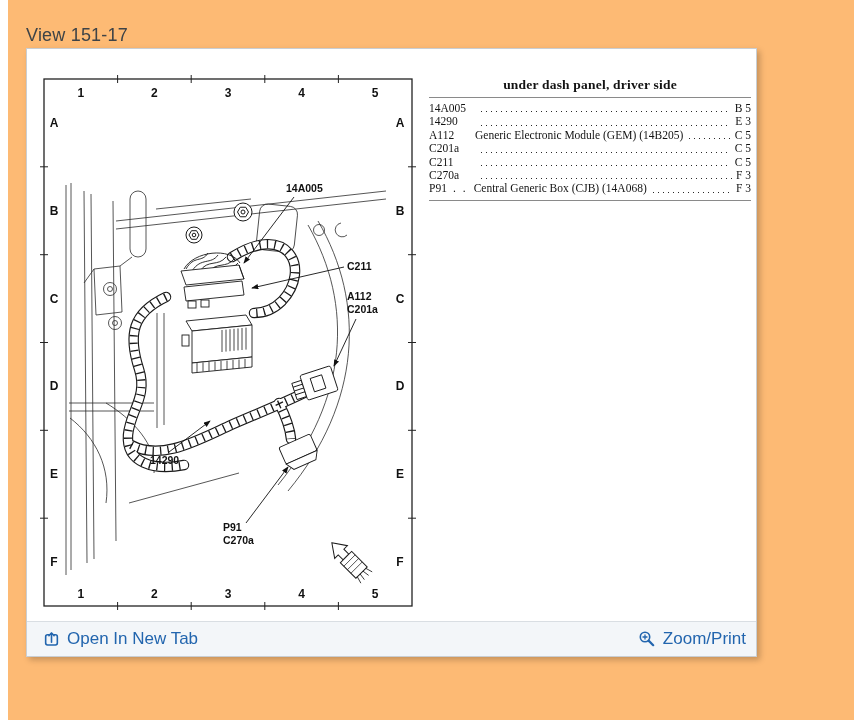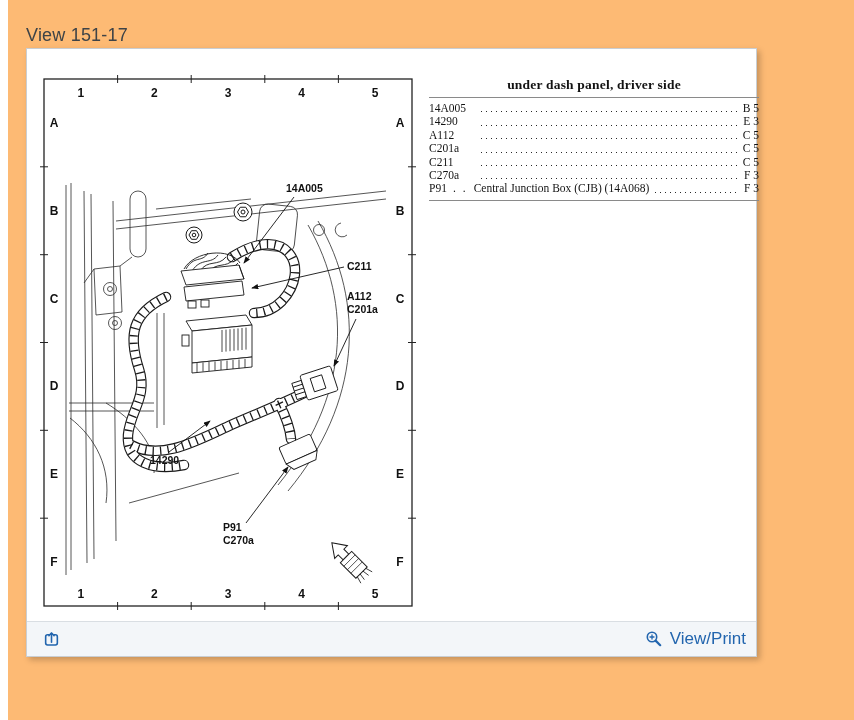--- a/index.html
+++ b/index.html
@@ -15,21 +15,21 @@
     position:absolute; left:18px; top:48px; width:731px; height:609px;
     background:#fff; border:1px solid #c9ced3; box-sizing:border-box;
     box-shadow:3px 3px 6px rgba(0,0,0,0.22);
   }
   .diagram-svg { position:absolute; left:9px; top:24px; }
 
   
   .legend {
     position:absolute; left:402px; top:28px; width:330px;
     font-family:"Liberation Serif", serif; color:#131313;
-    box-sizing:border-box; padding-right:0;
+    box-sizing:border-box; padding-right:8px;
   }
   .legend-title {
     text-align:center; font-weight:bold; font-size:13.5px;
     margin:0 0 4px 0; letter-spacing:0.2px;
   }
   .legend-rule { border:none; border-top:1px solid #8a8a8a; margin:2px 0 3px 0; }
   .legend-rows { padding:1px 0 2px 0; }
   .legend-row { display:flex; align-items:baseline; font-size:11.5px; line-height:13.4px; }
   .legend-row .code { flex:0 0 46px; white-space:pre; }
   .legend-row.has-pre .code { flex:0 0 24px; }
@@ -259,20 +259,21 @@
           <span class="ref">B 5</span>
         </div>
         <div class="legend-row">
           <span class="code">14290</span>
           <span class="desc"></span>
           <span class="leader"></span>
           <span class="ref">E 3</span>
         </div>
         <div class="legend-row">
           <span class="code">A112</span>
+          <span class="desc">Generic Electronic Module (GEM) (14B205)</span>
           <span class="leader"></span>
           <span class="ref">C 5</span>
         </div>
         <div class="legend-row">
           <span class="code">C201a</span>
           <span class="desc"></span>
           <span class="leader"></span>
           <span class="ref">C 5</span>
         </div>
         <div class="legend-row">
@@ -283,40 +284,41 @@
         </div>
         <div class="legend-row">
           <span class="code">C270a</span>
           <span class="desc"></span>
           <span class="leader"></span>
           <span class="ref">F 3</span>
         </div>
         <div class="legend-row has-pre">
           <span class="code">P91</span>
           <span class="pre-dots">. .</span>
-          <span class="desc">Central Junction Box (CJB) (14A068)</span>
+          <span class="desc">Central Generic Box (CJB) (14A068)</span>
           <span class="leader"></span>
           <span class="ref">F 3</span>
         </div>
       </div>
       <hr class="legend-rule">
     </div>
 
     <div class="footer">
       <a class="footer-link">
         <svg width="17" height="17" viewBox="0 0 16 16" fill="none" stroke="#2265ae" stroke-width="1.5" stroke-linecap="round" stroke-linejoin="round">
           <path d="M5.4,3.6 H4.3 C3.1,3.6 2.5,4.2 2.5,5.4 v6 c0,1.2 0.6,1.8 1.8,1.8 h7.4 c1.2,0 1.8,-0.6 1.8,-1.8 v-6 c0,-1.2 -0.6,-1.8 -1.8,-1.8 h-1.1"></path>
           <path d="M8,10.6 V2.1"></path>
           <path d="M5.6,4.3 L8,1.9 L10.4,4.3"></path>
         </svg>
+        <span>Open In New Tab</span>
       </a>
       <a class="footer-link">
         <svg width="18" height="18" viewBox="0 0 18 18" fill="none" stroke="#2265ae" stroke-linecap="round">
           <circle cx="7" cy="7" r="4.7" stroke-width="1.6"></circle>
           <path d="M10.6,10.6 L15.2,15.2" stroke-width="2.2"></path>
           <path d="M7,5 V9 M5,7 H9" stroke-width="1.3"></path>
         </svg>
-        <span>View/Print</span>
+        <span>Zoom/Print</span>
       </a>
     </div>
 
   </div>
 </div>
 
 </body></html>

